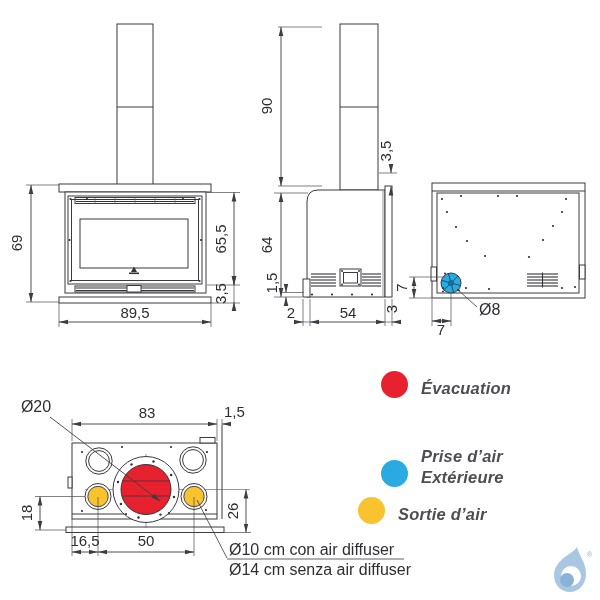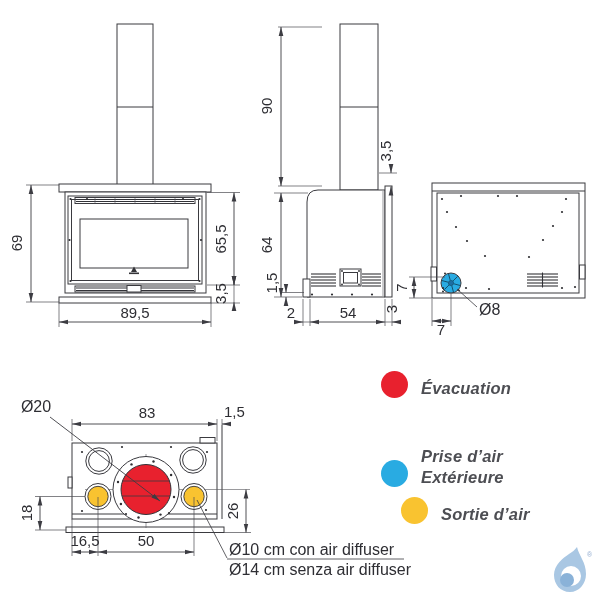--- a/index.html
+++ b/index.html
@@ -20,21 +20,21 @@
   .dime{ marker-end:url(#arw); }
   .dot { fill:#2f2f33; }
   .leader { stroke:#3a3a3f; stroke-width:0.8; fill:none; }
 
   .legend-item { position:absolute; display:flex; align-items:flex-end; gap:13px;font-style:italic; }
   .legend-dot  { width:27px; height:27px; border-radius:50%; flex:0 0 auto; margin-top:5px; }
   .legend-text { font-size:16.5px; line-height:20.5px; font-weight:bold; color:#4d4e53; letter-spacing:.2px; }
   .legend-text span { display:block; }
   #legend-item-0 { left:381px; top:366px; }
   #legend-item-1 { left:381px; top:430px;margin-top:16px; }
-  #legend-item-2 { left:401px; top:492px; }
+  #legend-item-2 { left:358px; top:492px; }
   .logo { position:absolute; left:551px; top:544px; }
 </style>
 </head>
 <body>
 
 <div class="stage">
 <svg width="600" height="600" viewBox="0 0 600 600">
   <defs>
     <marker id="arw" viewBox="0 0 10 6" refX="10" refY="3" markerWidth="9" markerHeight="6" orient="auto-start-reverse" markerUnits="userSpaceOnUse">
       <path d="M0,0.4 L10,3 L0,5.6 Z" fill="#3c3c42"></path>

